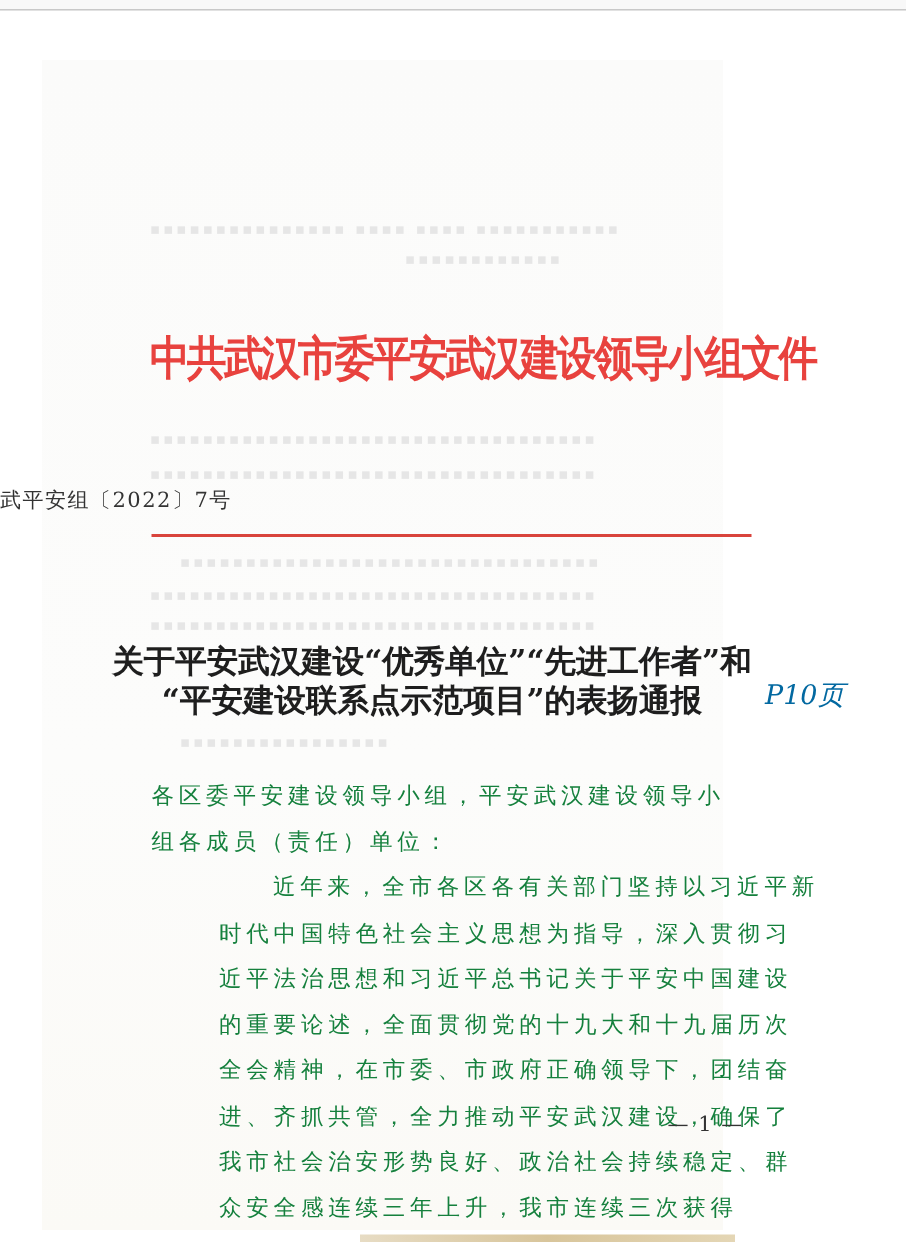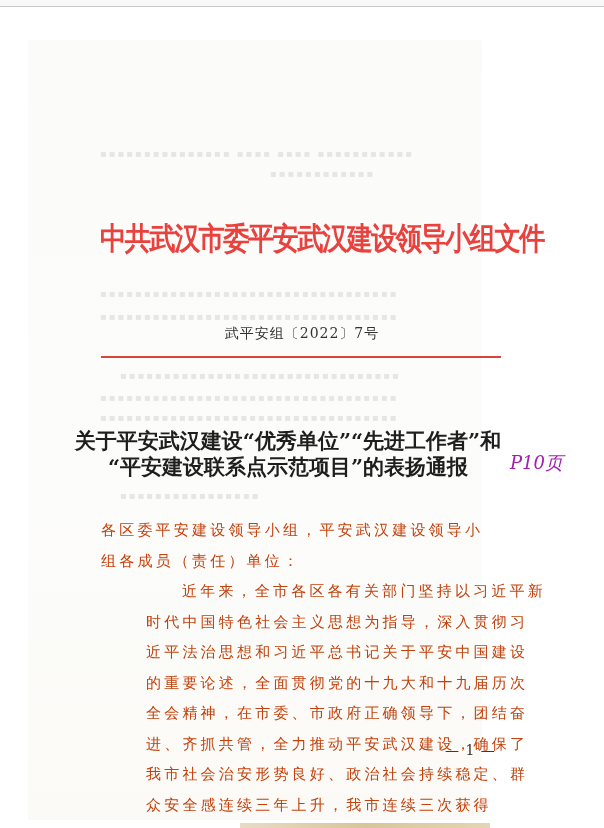--- a/index.html
+++ b/index.html
@@ -26,40 +26,40 @@
     white-space: nowrap;
   }
   .header-title {
     position: absolute; left: 100px; top: 218px; width: 412px;
     color: #e8423e; font-family: "DejaVu Sans", "Liberation Sans", sans-serif;
     font-weight: bold; font-size: 31px; letter-spacing: -2px;
     transform: scaleX(0.85); transform-origin: left center;
     white-space: nowrap;
   }
   .doc-number {
-    position: absolute; left: 0; width: 604px; top: 325px; text-align: center;
+    position: absolute; left: 0; width: 604px; top: 325px; text-align: left;
     font-size: 14px; color: #333; letter-spacing: 1px;
   }
   .red-rule {
     position: absolute; left: 101px; top: 356px; width: 400px; height: 2px;
     background: #d9443c;
   }
   .notice-title {
     position: absolute; left: 0; width: 604px; text-align: center;
     font-size: 21px; font-weight: bold; color: #1e1e1e; white-space: nowrap;
   }
   .t1 { top: 427px; left: -14px; }
   .t2 { top: 453px; left: -14px; }
   .handwriting {
     position: absolute; left: 510px; top: 451px; font-size: 18px;
-    font-style: italic; color: #a21caf; font-family: "DejaVu Serif", serif;
+    font-style: italic; color: #0369a1; font-family: "DejaVu Serif", serif;
   }
   .body-text {
     position: absolute; left: 101px; width: 400px;
-    font-size: 15px; color: #c2410c; letter-spacing: 3.2px;
+    font-size: 15px; color: #15803d; letter-spacing: 3.2px;
     line-height: 30.5px;
   }
   .salutation { top: 515px; }
   .paragraph { top: 576px; margin-left: 45px; }
   .paragraph .indent { display: inline-block; width: 36px; }
   .page-number {
     position: absolute; left: 445px; top: 742px; font-size: 14px; color: #333;
     letter-spacing: 1px;
   }
 </style>

